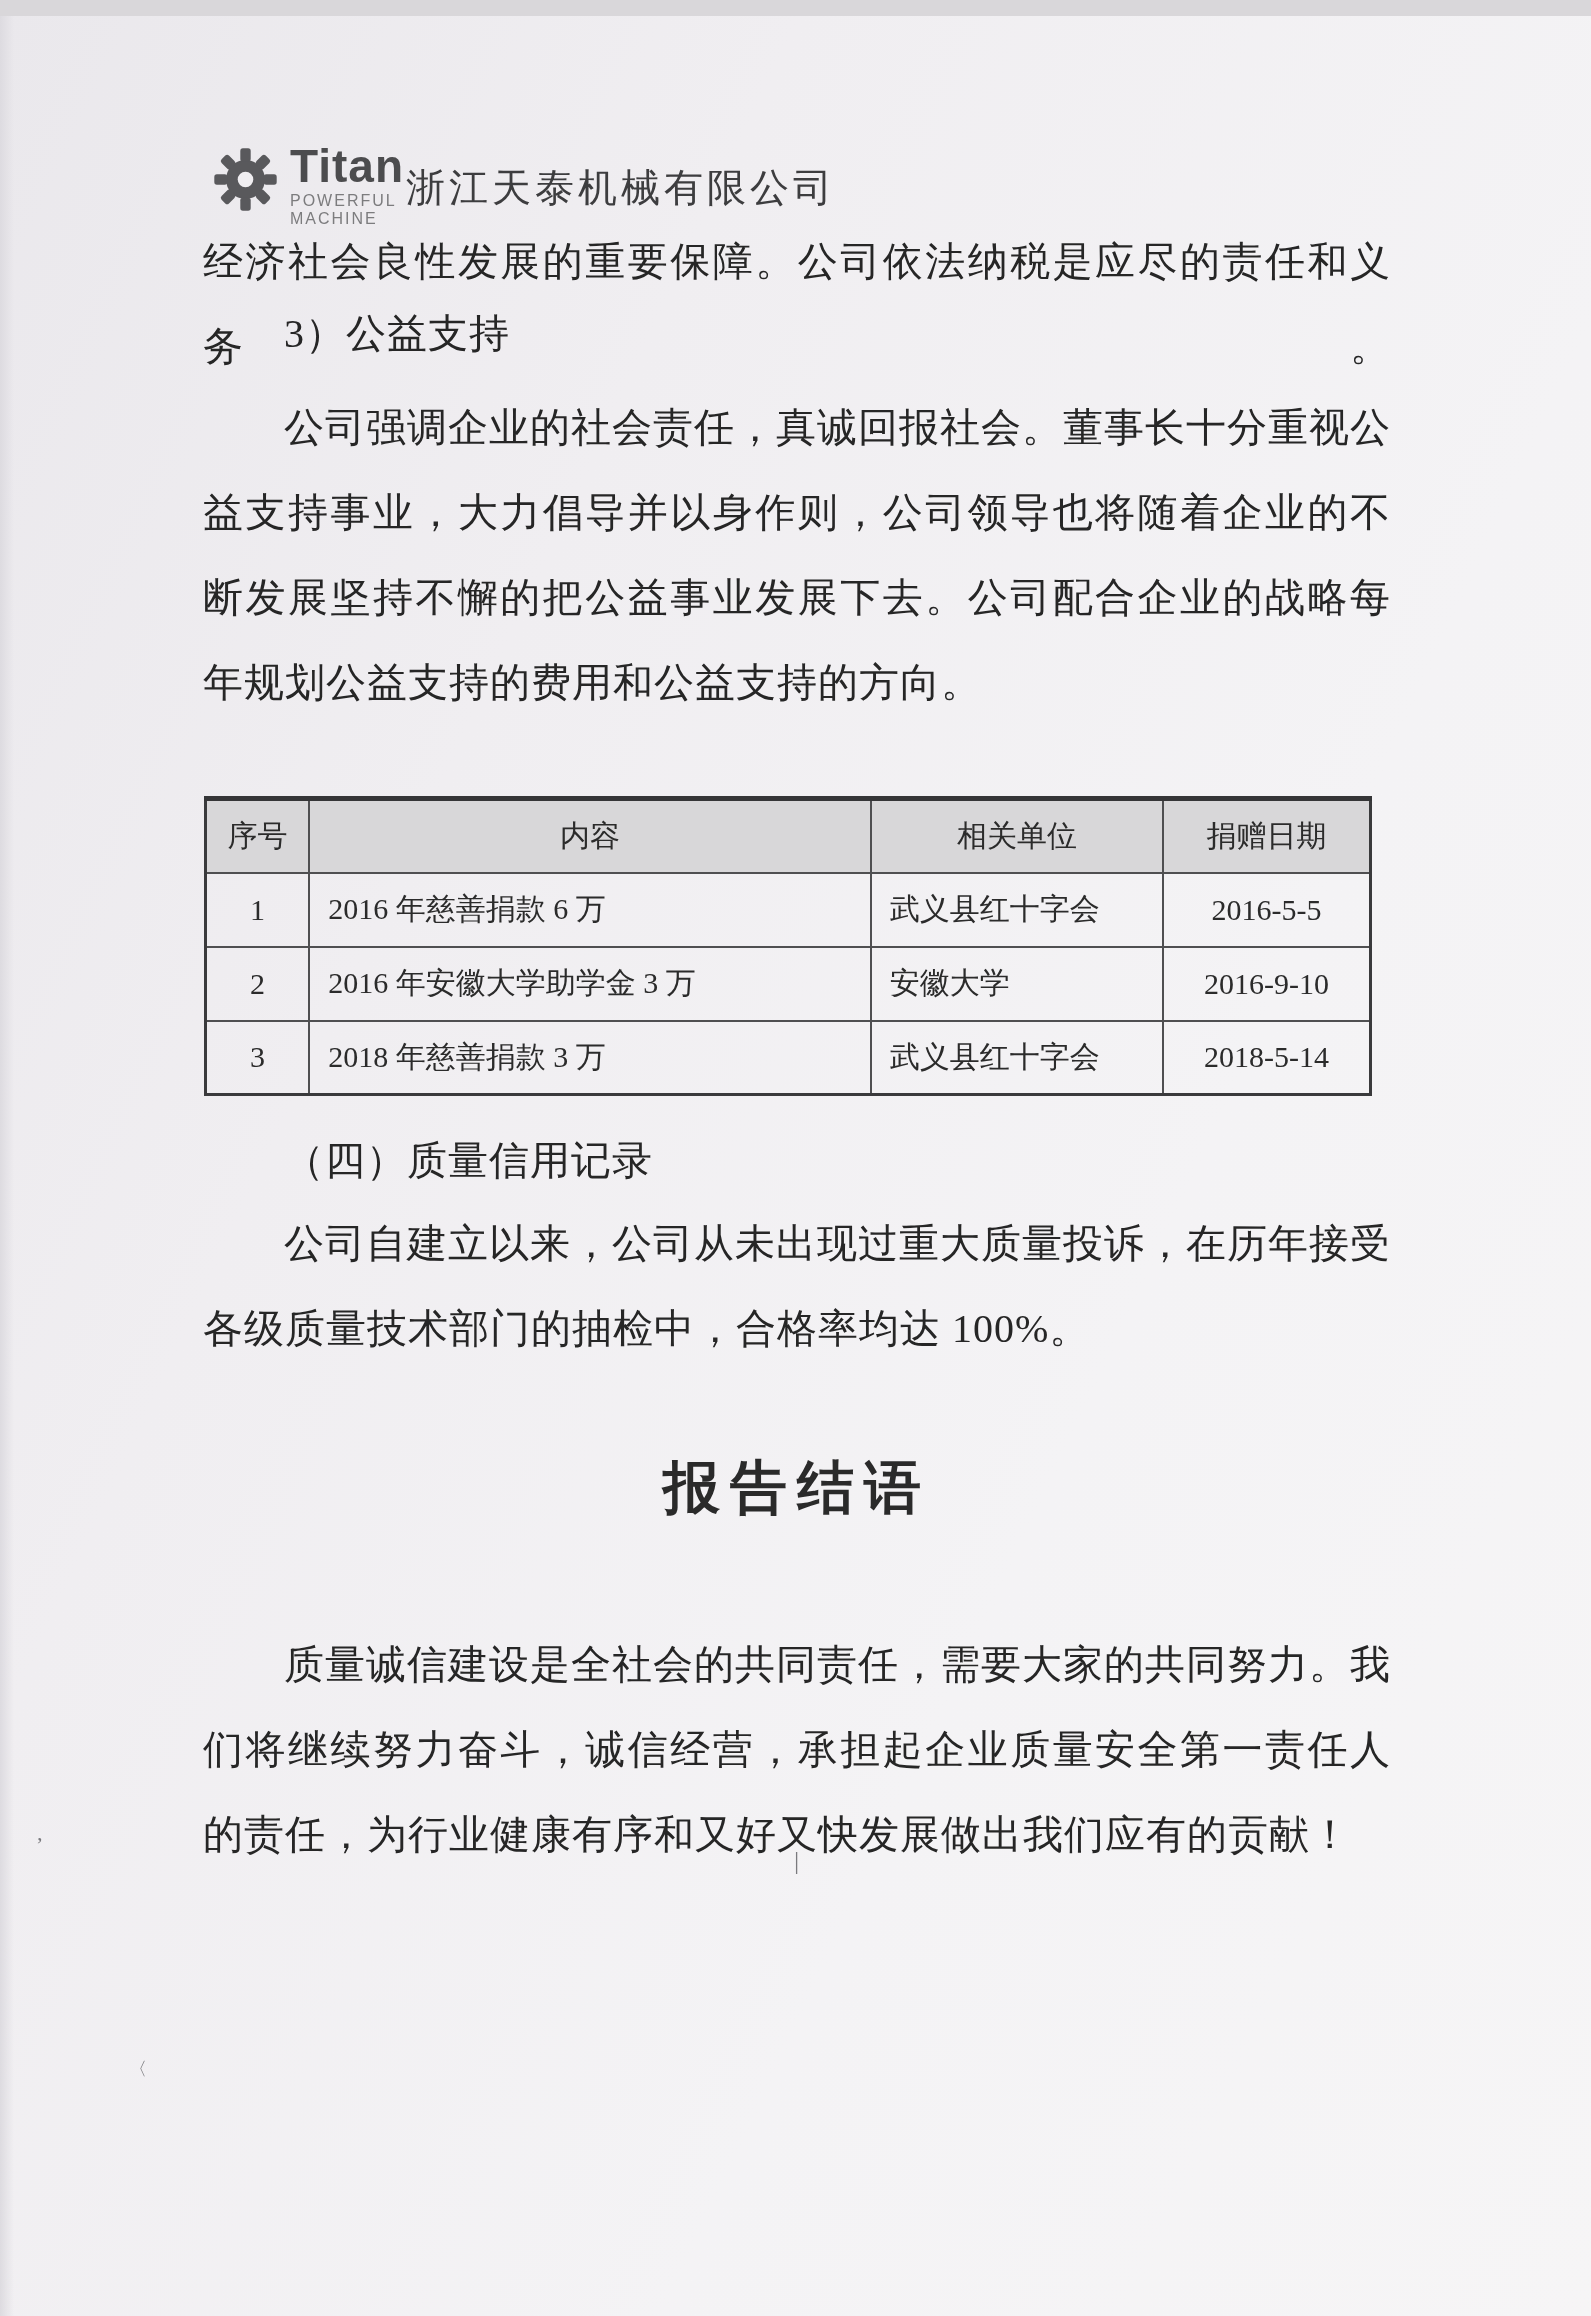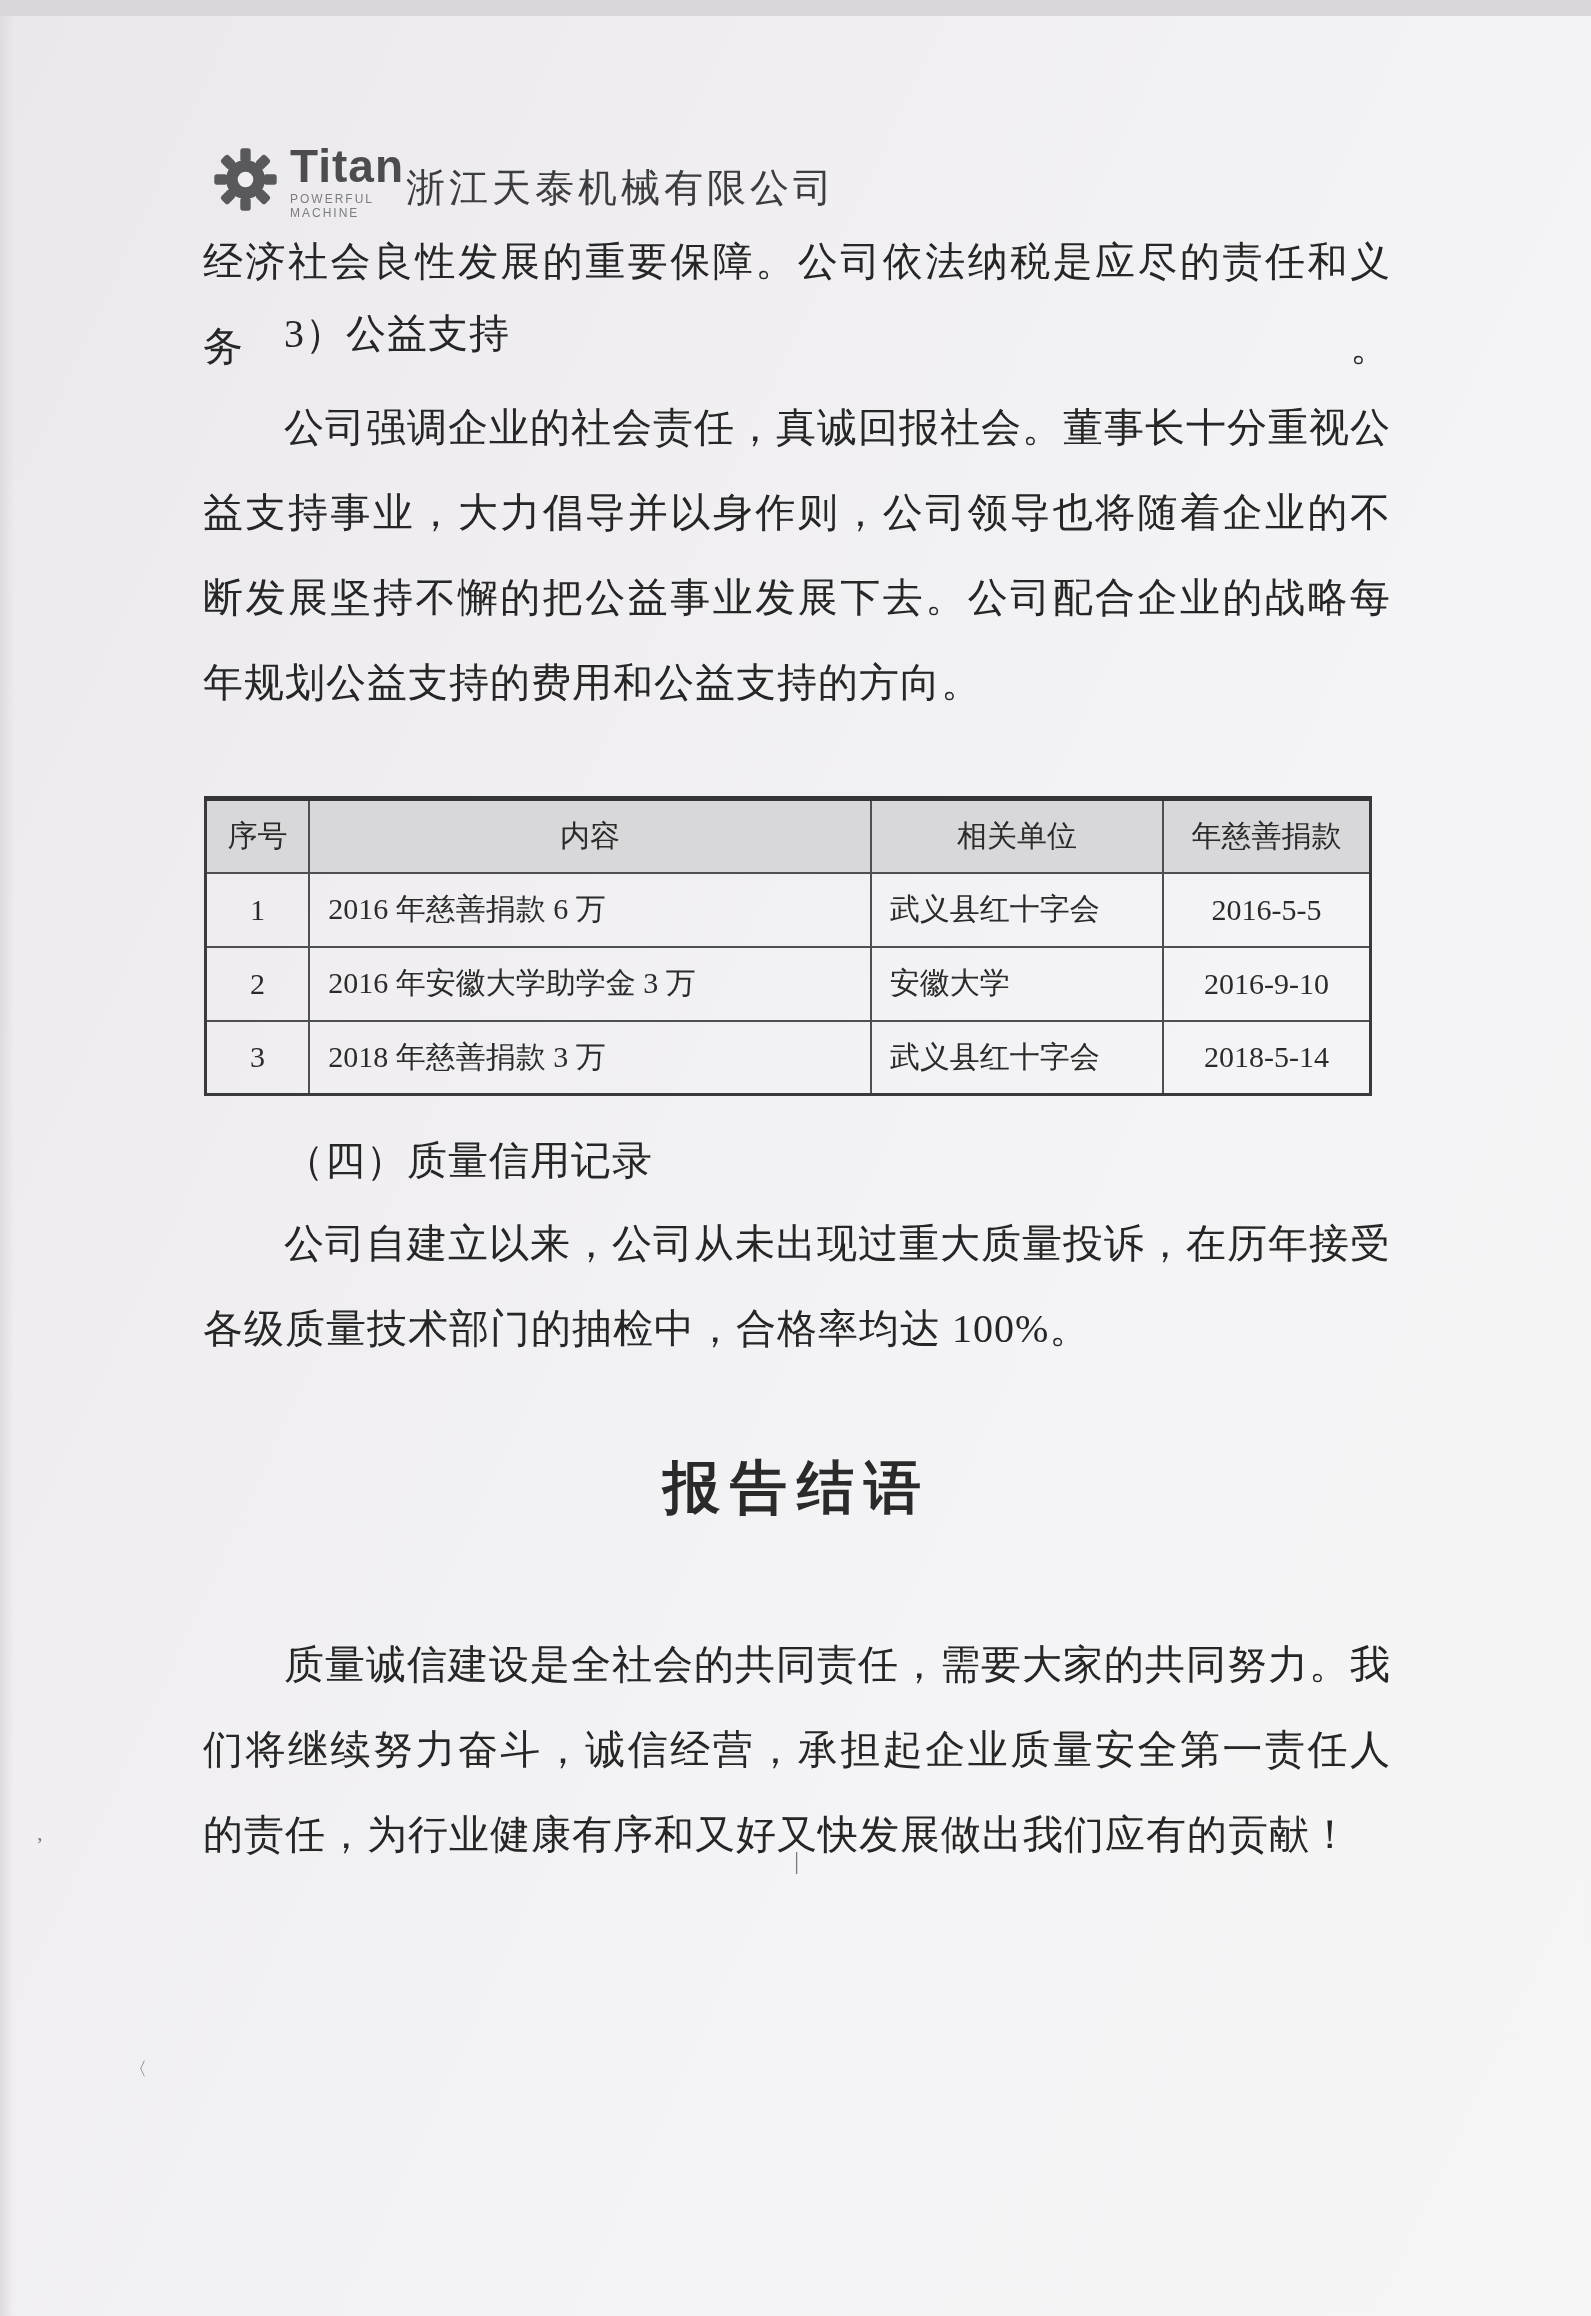--- a/index.html
+++ b/index.html
@@ -19,21 +19,21 @@
   }
   .scan-bottom-line{ position:absolute; left:0; bottom:4px; width:100%; height:3px; background:#cac8cc; }
   .scan-bottom-dark{ position:absolute; left:295px; bottom:3px; width:34px; height:5px; background:#8f8e92; opacity:.55; }
 
   
   .header{ position:absolute; top:117px; left:203px; right:203px; height:99px; }
   .logo{ position:absolute; left:10px; top:8px; width:228px; height:85px; }
   .gear{ position:absolute; left:0; top:6px; width:65px; height:65px; }
   .logo-text{ position:absolute; left:77px; top:2px; }
   .logo-brand{ font-family:"Liberation Sans","DejaVu Sans",sans-serif; font-weight:bold; font-size:46px; color:#4c4c4e; letter-spacing:1px; line-height:1; }
-  .logo-tagline{ font-family:"Liberation Sans","DejaVu Sans",sans-serif; font-size:12px; color:#7c7c7e; letter-spacing:2px; margin-top:3px; }
+  .logo-tagline{ font-family:"Liberation Sans","DejaVu Sans",sans-serif; font-size:16px; color:#7c7c7e; letter-spacing:2px; margin-top:3px; }
   .company-name{ position:absolute; left:203px; top:28px; font-size:39px; color:#3d3d3f; letter-spacing:4px; white-space:nowrap; }
   .report-title{ position:absolute; right:0px; top:40px; font-size:29px; font-weight:bold; color:#5d5c5e; letter-spacing:2px; white-space:nowrap; }
 
   
   .bodyline{ position:absolute; left:203px; width:1188px; font-size:40px; line-height:85px; letter-spacing:1px; }
   .justify-full{ text-align:justify; text-align-last:justify; }
   .para{ position:absolute; left:203px; width:1188px; font-size:40px; line-height:85px; text-align:justify; letter-spacing:1px; text-indent:81px; }
   .subhead{ position:absolute; left:284px; font-size:40px; letter-spacing:1px; white-space:nowrap; }
   .caption{ position:absolute; left:203px; width:1188px; text-align:center; font-size:37px; letter-spacing:2px; }
 
@@ -93,21 +93,21 @@
 
   <div class="para" style="top:369px;">公司强调企业的社会责任，真诚回报社会。董事长十分重视公益支持事业，大力倡导并以身作则，公司领导也将随着企业的不断发展坚持不懈的把公益事业发展下去。公司配合企业的战略每年规划公益支持的费用和公益支持的方向。</div>
 
 
   <table class="pub-table">
     <thead>
       <tr>
         <th class="col-idx">序号</th>
         <th class="col-content">内容</th>
         <th class="col-org">相关单位</th>
-        <th class="col-date">年慈善捐款</th>
+        <th class="col-date">捐赠日期</th>
       </tr>
     </thead>
     <tbody>
       <tr>
         <td class="col-idx">1</td>
         <td class="col-content">2016 年慈善捐款 6 万</td>
         <td class="col-org">武义县红十字会</td>
         <td class="col-date">2016-5-5</td>
       </tr>
       <tr>

